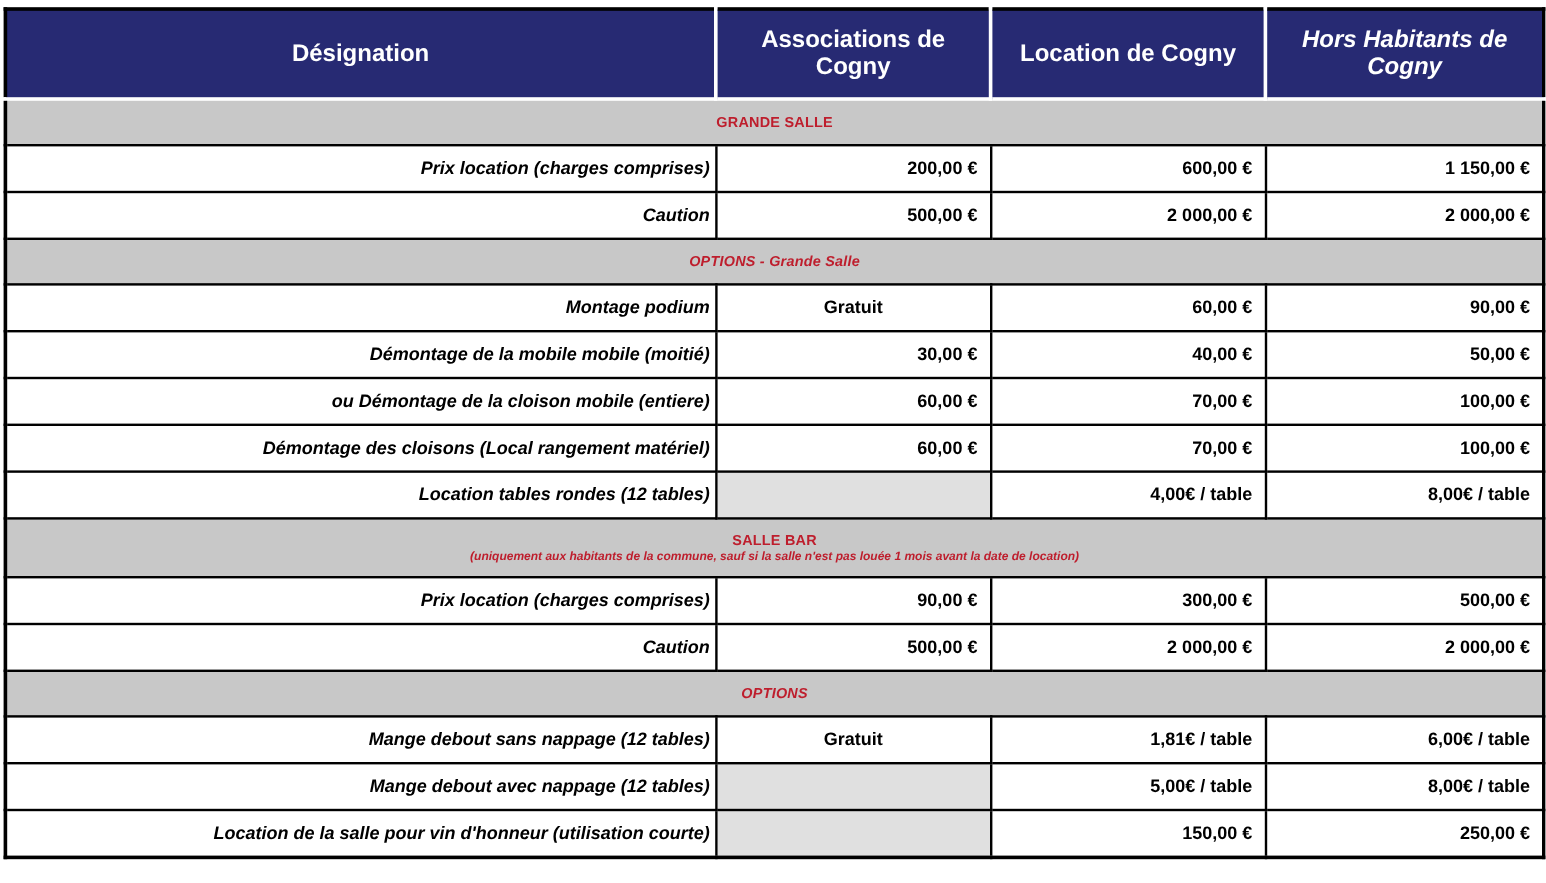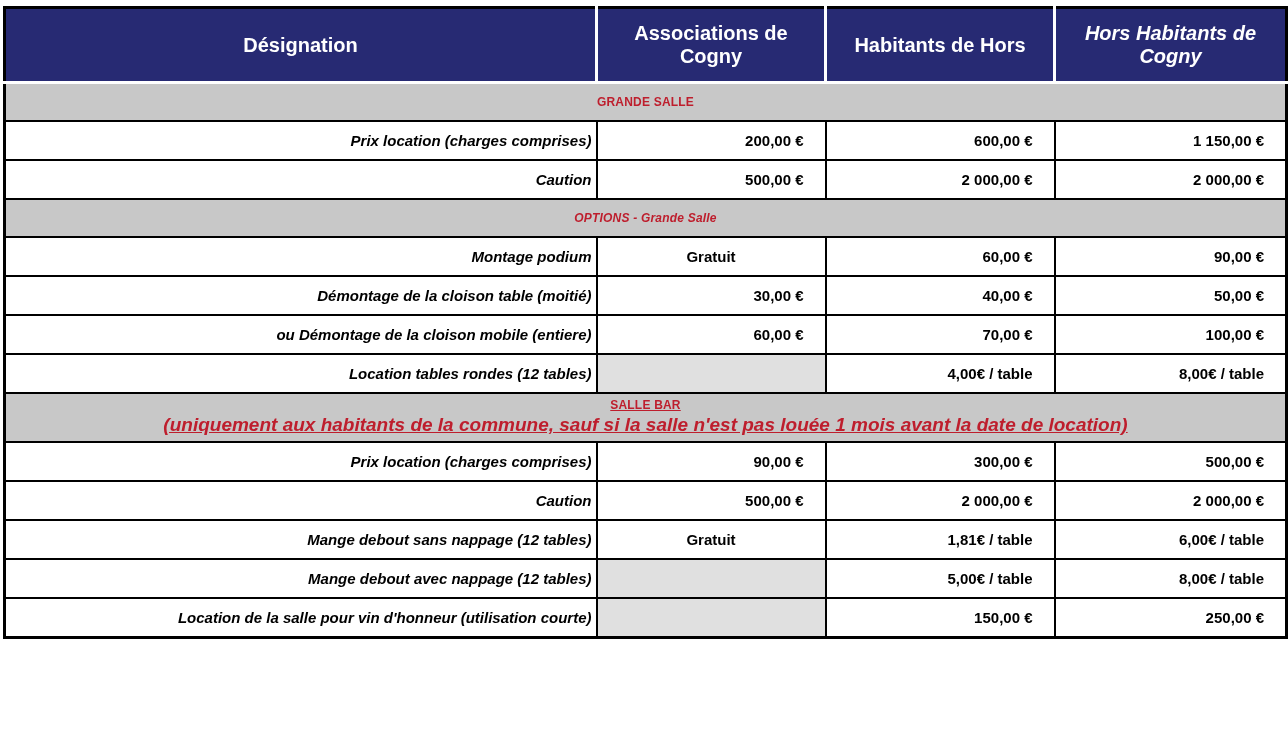--- a/index.html
+++ b/index.html
@@ -57,65 +57,65 @@
     border-bottom:2px solid var(--border-color);
     padding:1px 0 2px 0;
   }
   .section-title{
     font-size:12px;
     font-weight:bold;
     letter-spacing:.2px;
   }
   .section-title.italic{font-style:italic;}
   .section-subtitle{
-    font-size:19px;
+    font-size:10px;
     font-weight:bold;
     font-style:italic;
     margin-top:2px;
   }
-  tr.section-row.has-subtitle td{height:44px;text-decoration:underline;}
+  tr.section-row.has-subtitle td{height:44px;}
 
   tr.data-row td{
     border:2px solid var(--border-color);
     height:37px;
     vertical-align:middle;
     font-size:15px;
     font-weight:bold;
     color:var(--text-color);
     background:var(--row-bg);
     overflow:hidden;
     white-space:nowrap;
   }
   td.label-cell{
     text-align:right;
     padding:0 4px 0 5px;
     font-style:italic;
   }
   td.value-cell{
     text-align:right;
-    padding:0 21px 0 4px;
+    padding:0 10px 0 4px;
   }
   td.value-cell.center{text-align:center;padding:0 4px;border-radius:15px;}
   td.value-cell.gray{background:var(--empty-cell-bg);}
 </style>
 </head>
 <body>
 
 <table class="tariff-table">
   <colgroup>
     <col class="c-designation">
     <col class="c-assoc">
     <col class="c-hab">
     <col class="c-hors">
   </colgroup>
   <thead>
     <tr>
       <th class="head-cell">Désignation</th>
       <th class="head-cell">Associations de Cogny</th>
-      <th class="head-cell">Habitants de Hors</th>
+      <th class="head-cell">Location de Cogny</th>
       <th class="head-cell">Hors Habitants de Cogny</th>
     </tr>
   </thead>
   <tbody id="table-body">
       <tr class="section-row">
         <td colspan="4">
           <div class="section-title">GRANDE SALLE</div>
         </td>
       </tr>
       <tr class="data-row">
@@ -135,32 +135,38 @@
           <div class="section-title italic">OPTIONS -  Grande Salle</div>
         </td>
       </tr>
       <tr class="data-row">
         <td class="label-cell">Montage podium</td>
         <td class="value-cell center">Gratuit</td>
         <td class="value-cell">60,00 €</td>
         <td class="value-cell">90,00 €</td>
       </tr>
       <tr class="data-row">
-        <td class="label-cell">Démontage de la cloison table (moitié)</td>
+        <td class="label-cell">Démontage de la mobile mobile (moitié)</td>
         <td class="value-cell">30,00 €</td>
         <td class="value-cell">40,00 €</td>
         <td class="value-cell">50,00 €</td>
       </tr>
       <tr class="data-row">
         <td class="label-cell">ou Démontage de la cloison mobile (entiere)</td>
         <td class="value-cell">60,00 €</td>
         <td class="value-cell">70,00 €</td>
         <td class="value-cell">100,00 €</td>
       </tr>
       <tr class="data-row">
+        <td class="label-cell">Démontage des cloisons (Local rangement matériel)</td>
+        <td class="value-cell">60,00 €</td>
+        <td class="value-cell">70,00 €</td>
+        <td class="value-cell">100,00 €</td>
+      </tr>
+      <tr class="data-row">
         <td class="label-cell">Location tables rondes (12 tables)</td>
         <td class="value-cell gray"></td>
         <td class="value-cell">4,00€ / table</td>
         <td class="value-cell">8,00€ / table</td>
       </tr>
       <tr class="section-row has-subtitle">
         <td colspan="4">
           <div class="section-title">SALLE BAR</div>
           <div class="section-subtitle">(uniquement aux habitants de la commune, sauf si la salle n'est pas louée 1 mois avant la date de location)</div>
         </td>
@@ -170,20 +176,25 @@
         <td class="value-cell">90,00 €</td>
         <td class="value-cell">300,00 €</td>
         <td class="value-cell">500,00 €</td>
       </tr>
       <tr class="data-row">
         <td class="label-cell">Caution</td>
         <td class="value-cell">500,00 €</td>
         <td class="value-cell">2 000,00 €</td>
         <td class="value-cell">2 000,00 €</td>
       </tr>
+      <tr class="section-row">
+        <td colspan="4">
+          <div class="section-title italic">OPTIONS</div>
+        </td>
+      </tr>
       <tr class="data-row">
         <td class="label-cell">Mange debout sans nappage (12 tables)</td>
         <td class="value-cell center">Gratuit</td>
         <td class="value-cell">1,81€ / table</td>
         <td class="value-cell">6,00€ / table</td>
       </tr>
       <tr class="data-row">
         <td class="label-cell">Mange debout avec nappage (12 tables)</td>
         <td class="value-cell gray"></td>
         <td class="value-cell">5,00€ / table</td>

